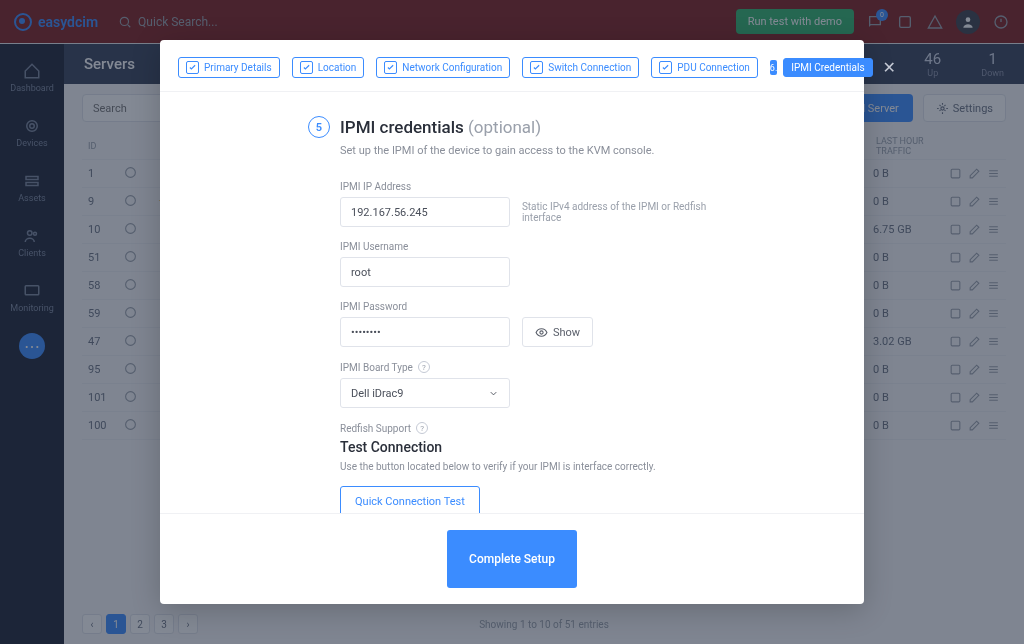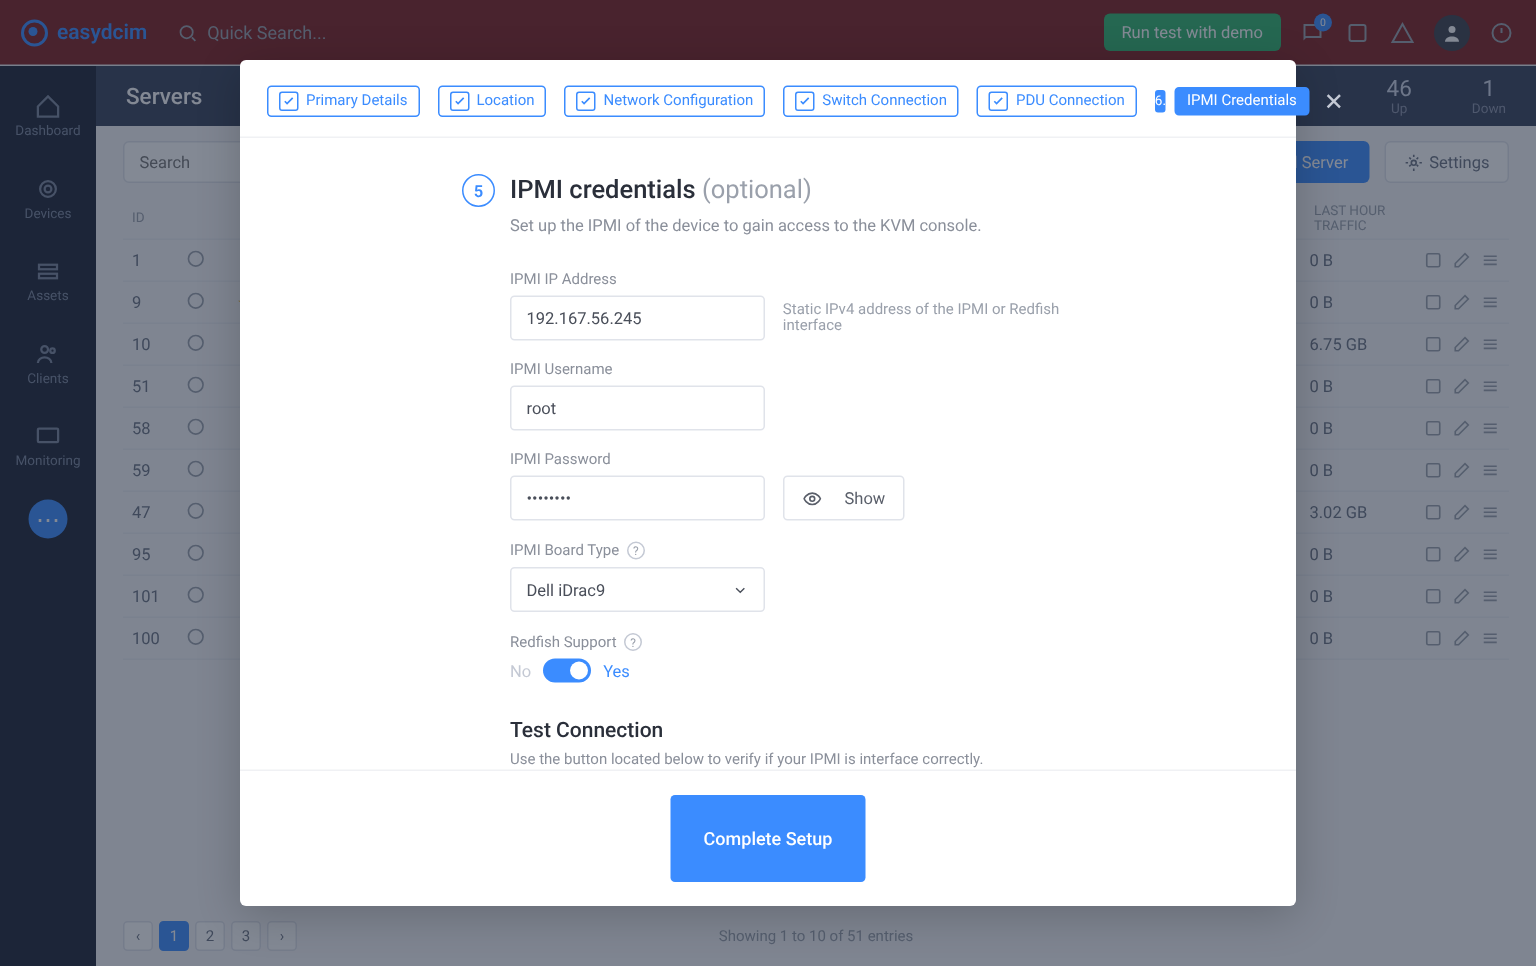--- a/index.html
+++ b/index.html
@@ -73,21 +73,21 @@
 .step-circle { width: 22px; height: 22px; border: 1.5px solid #3b8cff; border-radius: 50%; color: #3b8cff; font-size: 11px; font-weight: 600; display: flex; align-items: center; justify-content: center; }
 .step-h { font-size: 17px; color: #2a2f3a; font-weight: 500; }
 .step-h-opt { color: #9aa0ab; font-weight: 400; }
 .step-desc { font-size: 11px; color: #8a8f9a; margin-left: 32px; margin-bottom: 24px; }
 
 .form-col { margin-left: 32px; }
 .form-label { font-size: 10px; color: #8a8f9a; margin-bottom: 5px; display: flex; align-items: center; gap: 5px; }
 .form-row { display: flex; align-items: center; gap: 12px; margin-bottom: 14px; }
 .inp { width: 170px; height: 30px; border: 1px solid #e0e3ea; border-radius: 3px; padding: 0 10px; font-size: 11px; color: #4a4f5a; }
 .hint { font-size: 10px; color: #9aa0ab; }
-.btn-show { height: 30px; padding: 0 12px; border: 1px solid #e0e3ea; background: #fff; border-radius: 3px; font-size: 11px; color: #5a5f6a; display: flex; align-items: center; gap: 15px; cursor: pointer; }
+.btn-show { height: 30px; padding: 0 12px; border: 1px solid #e0e3ea; background: #fff; border-radius: 3px; font-size: 11px; color: #5a5f6a; display: flex; align-items: center; gap: 5px; cursor: pointer; }
 .select { width: 170px; height: 30px; border: 1px solid #e0e3ea; border-radius: 3px; padding: 0 10px; font-size: 11px; color: #4a4f5a; display: flex; align-items: center; justify-content: space-between; cursor: pointer; }
 .info-ic { width: 12px; height: 12px; border: 1px solid #c4c9d4; border-radius: 50%; color: #9aa0ab; font-size: 8px; display: flex; align-items: center; justify-content: center; }
 .toggle-row { display: flex; align-items: center; gap: 8px; font-size: 11px; margin-bottom: 24px; }
 .toggle-off { color: #c4c9d4; }
 .toggle-on { color: #3b8cff; }
 .toggle { width: 32px; height: 16px; background: #3b8cff; border-radius: 10px; position: relative; cursor: pointer; }
 .toggle-knob { width: 12px; height: 12px; background: #fff; border-radius: 50%; position: absolute; top: 2px; right: 2px; }
 
 .section-h { font-size: 14px; color: #2a2f3a; font-weight: 500; margin-bottom: 6px; }
 .section-p { font-size: 10px; color: #8a8f9a; margin-bottom: 14px; }
@@ -526,27 +526,20 @@
             <svg viewBox="0 0 24 24" width="11" height="11" fill="none" stroke="currentColor" stroke-width="2">
                 <path d="M6 9l6 6 6-6"></path>
               </svg>
           </div>
         </div>
 
         <div class="form-label">
             <span>Redfish Support</span>
             <span class="info-ic">?</span>
           </div>
-        <div class="toggle-row">
-          <span class="toggle-off">No</span>
-          <div class="toggle">
-              <div class="toggle-knob"></div>
-            </div>
-          <span class="toggle-on">Yes</span>
-        </div>
 
         <div class="section-h">Test Connection</div>
         <div class="section-p">Use the button located below to verify if your IPMI is interface correctly.</div>
         <button class="btn-test">Quick Connection Test</button>
       </div>
     </div>
   </div>
 
   <div class="modal-footer">
     <button class="btn-complete">Complete Setup</button>

